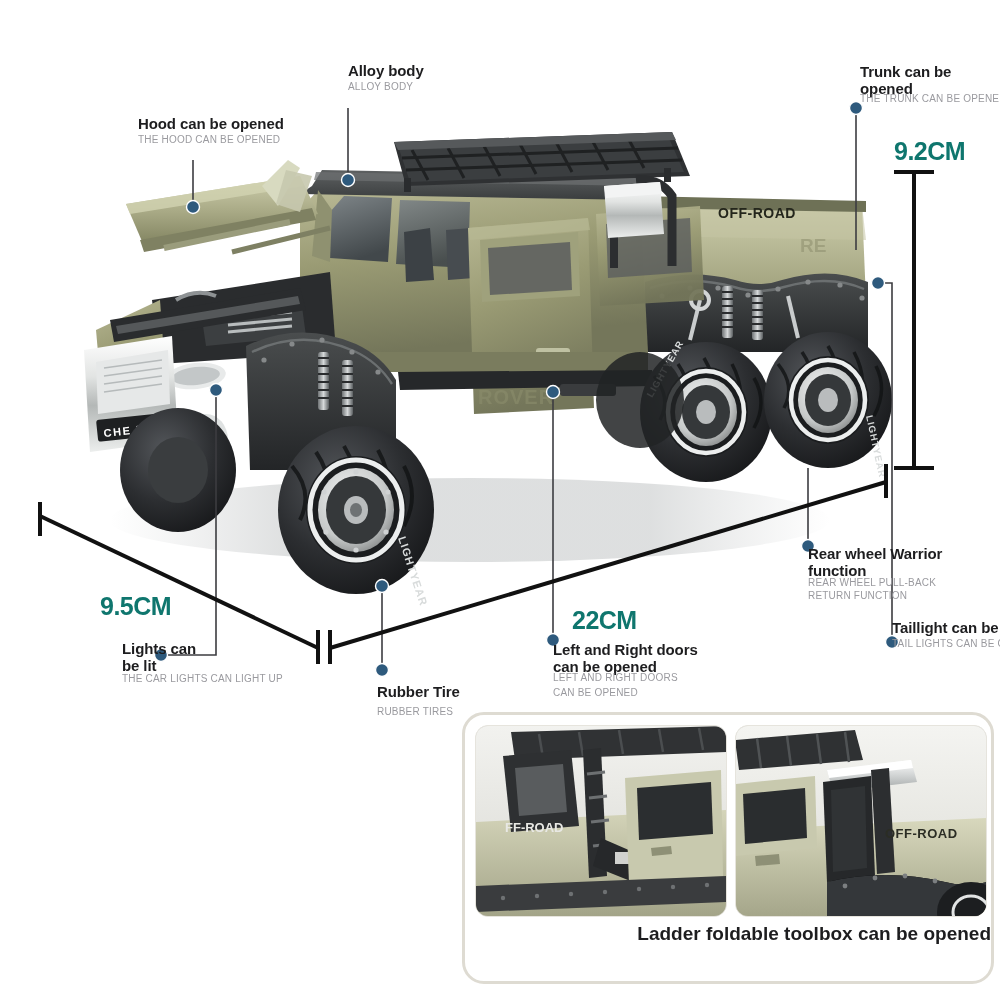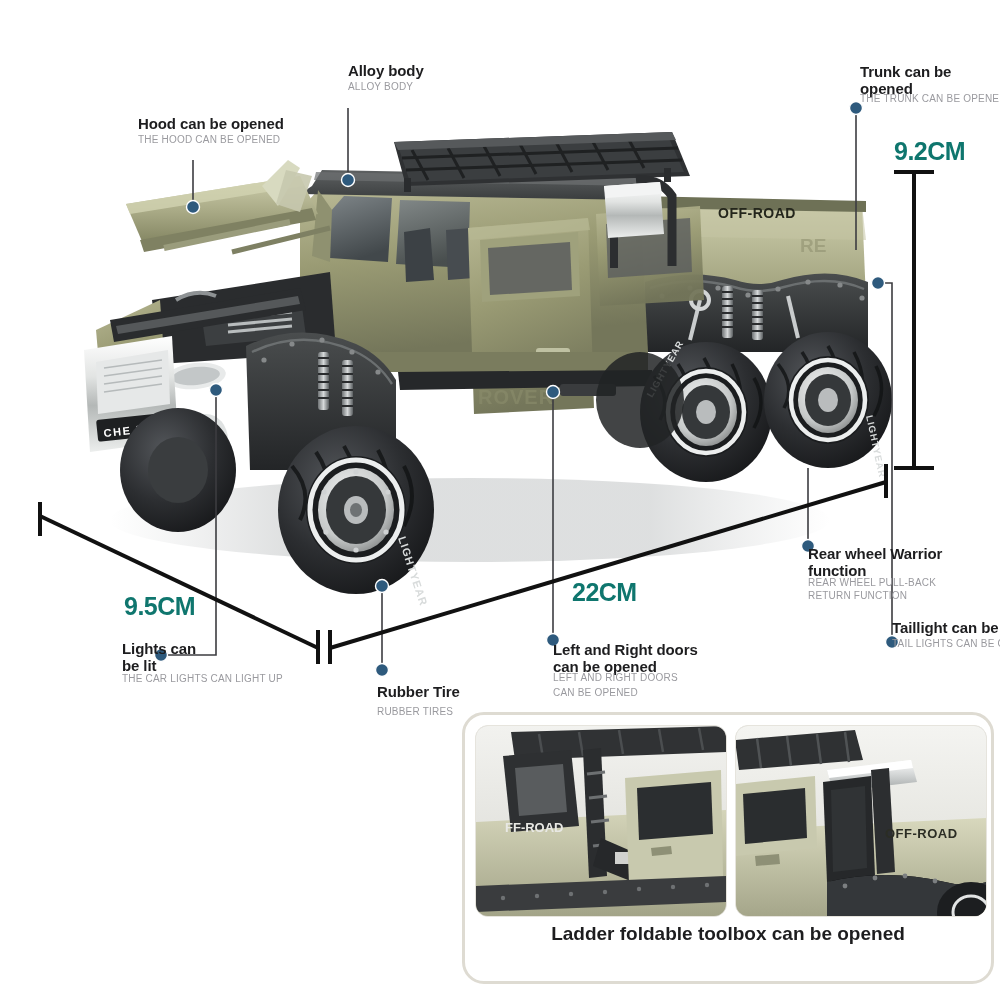--- a/index.html
+++ b/index.html
@@ -34,21 +34,21 @@
     position:absolute; left:462px; top:712px;
     width:532px; height:272px;
     border:3px solid #dedbd2; border-radius:22px;
     background:#ffffff;
     overflow:hidden;
   }
   .panelPhotos { position:absolute; left:10px; top:10px; width:512px; height:192px;
     display:flex; gap:8px; }
   .panelPhoto { flex:1; border-radius:13px; overflow:hidden; position:relative;
     border:1px solid #e6e4dd; background:#cfcfc9; }
-  .panelCaption { position:absolute; left:0; right:0; top:208px; text-align:center; }
+  .panelCaption { position:absolute; left:0; right:0; top:208px; text-align:right; }
   .panelCaption .cn { font-size:19px; font-weight:bold; color:#1d1d1f; line-height:1.2; }
   .panelCaption .en { font-size:9.5px; color:#a3a3a7; letter-spacing:.4px; margin-top:4px; }
 
   svg { display:block; }
 </style>
 </head>
 <body>
 
 <div id="stage">
 
@@ -452,22 +452,22 @@
   </div>
 
   <div class="callout" style="left:553px; top:642px; transform:translateX(-50%); width:0;">
     <div class="cn">Left and Right doors</div>
     <div class="cn">can be opened</div>
     <div class="en" style="position:relative; top:-5px;">LEFT AND RIGHT DOORS</div>
     <div class="en" style="position:relative; top:-3px;">CAN BE OPENED</div>
   </div>
 
   <div class="dimtext" style="left:894px; top:137px;">9.2CM</div>
-  <div class="dimtext" style="left:100px; top:592px;margin-left:24px;">9.5CM</div>
-  <div class="dimtext" style="left:572px; top:578px;">22CM</div>
+  <div class="dimtext" style="left:100px; top:592px;">9.5CM</div>
+  <div class="dimtext" style="left:572px; top:606px;">22CM</div>
 
   <div id="bottomPanel">
     <div class="panelPhotos">
 
       <div class="panelPhoto">
         <svg width="100%" height="100%" viewBox="0 0 252 190" preserveAspectRatio="xMidYMid slice">
           <defs>
             <linearGradient id="pbg1" x1="0" y1="0" x2="0" y2="1">
               <stop offset="0" stop-color="#f2f2ef"></stop>
               <stop offset="1" stop-color="#d9d9d3"></stop>

